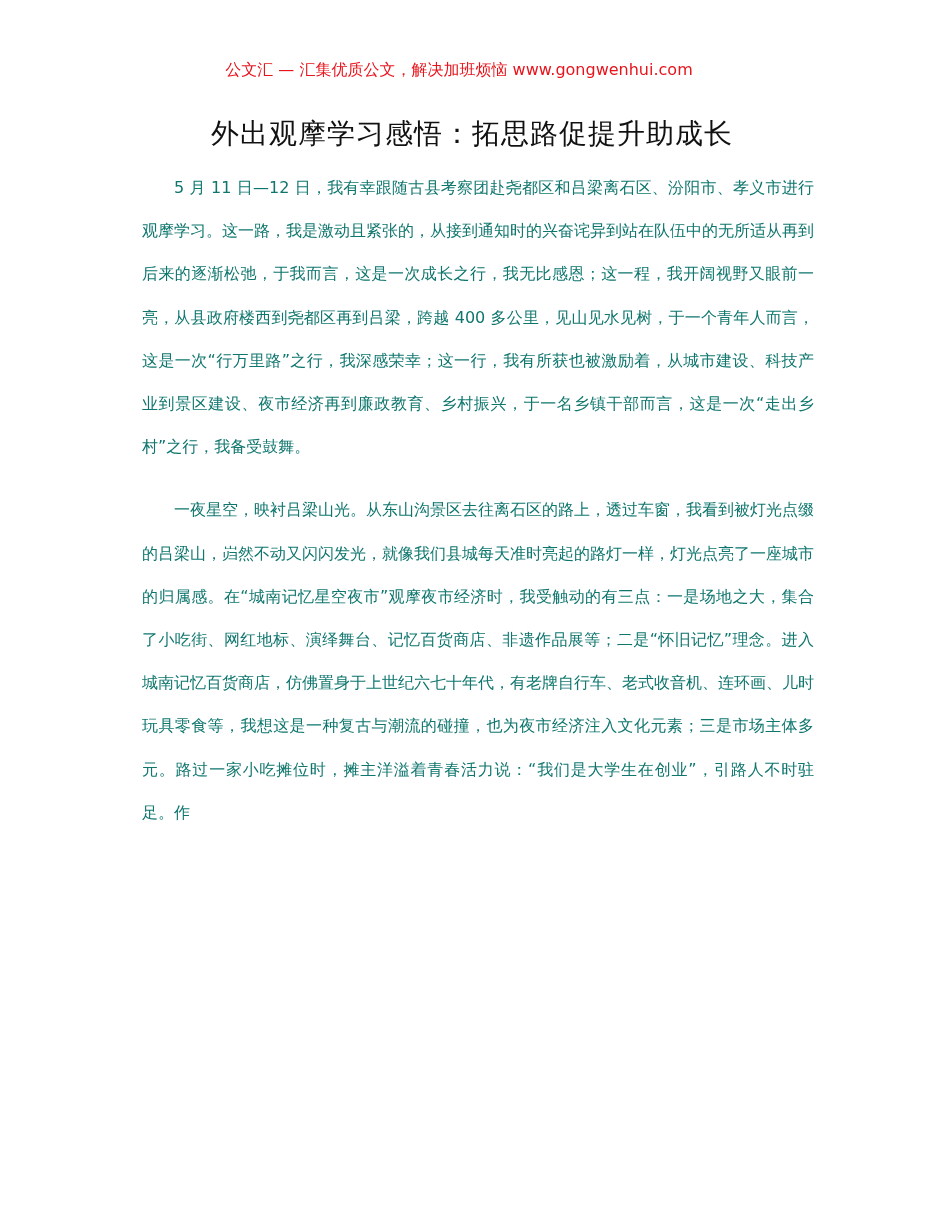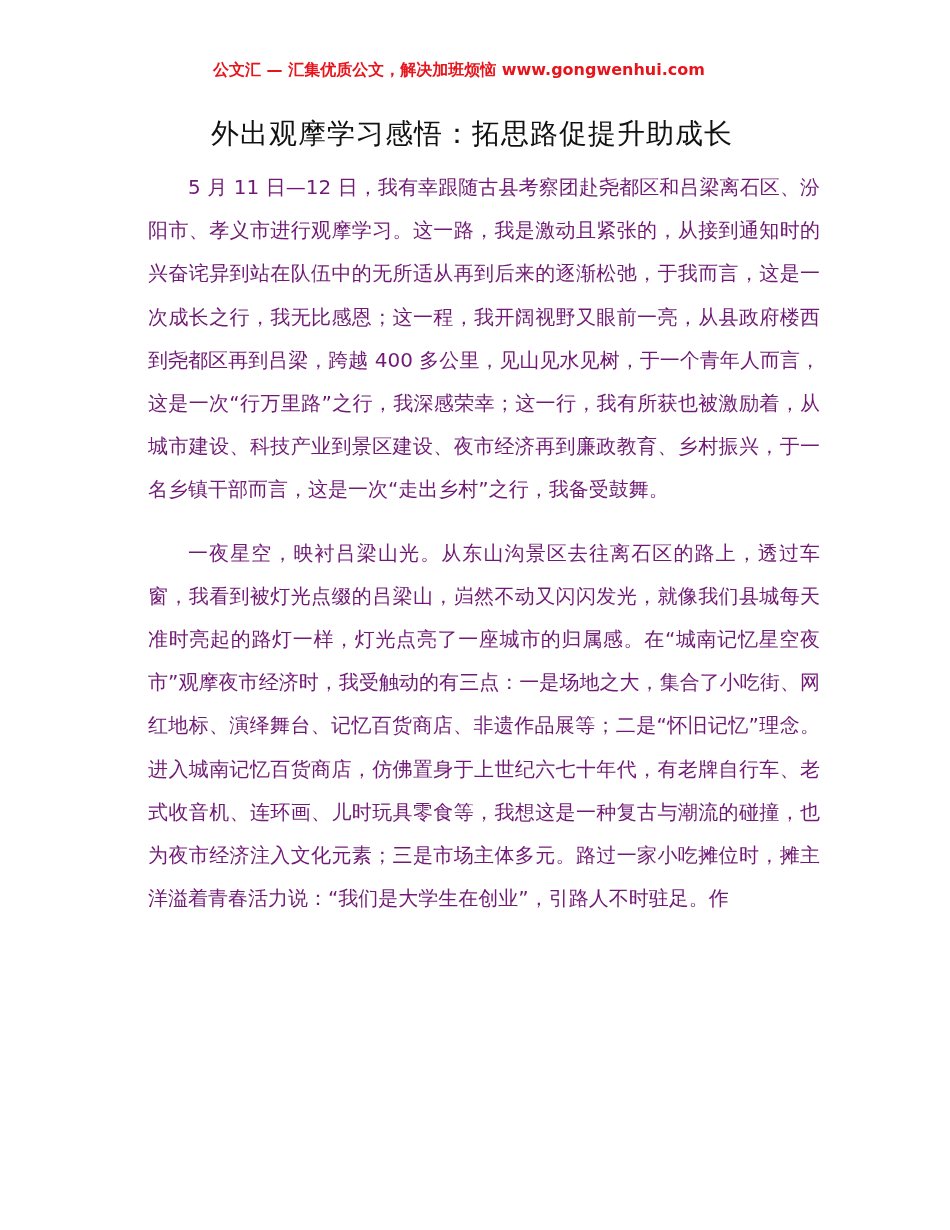--- a/index.html
+++ b/index.html
@@ -18,42 +18,41 @@
     .page-header {
       position: absolute;
       top: 58px;
       left: 0;
       width: 918px;
       text-align: center;
       font-size: 16px;
       line-height: 24px;
       color: #e8141c;
       letter-spacing: 0px;
-      font-weight: bold;
     }
     .doc-title {
       position: absolute;
       top: 112px;
       left: 0;
       width: 944px;
       text-align: center;
       font-size: 28px;
       line-height: 44px;
       color: #111111;
       letter-spacing: 1px;
     }
     .body-text {
       position: absolute;
       top: 166px;
-      left: 148px;
+      left: 142px;
       width: 672px;
-      font-size: 20px;
+      font-size: 16px;
       line-height: 43.2px;
       text-align: justify;
-      color: #701a75;
+      color: #0f766e;
     }
     .para {
       margin: 0;
       text-indent: 2em;
     }
     .para + .para {
       margin-top: 20px;
     }
   </style>
 </head>

